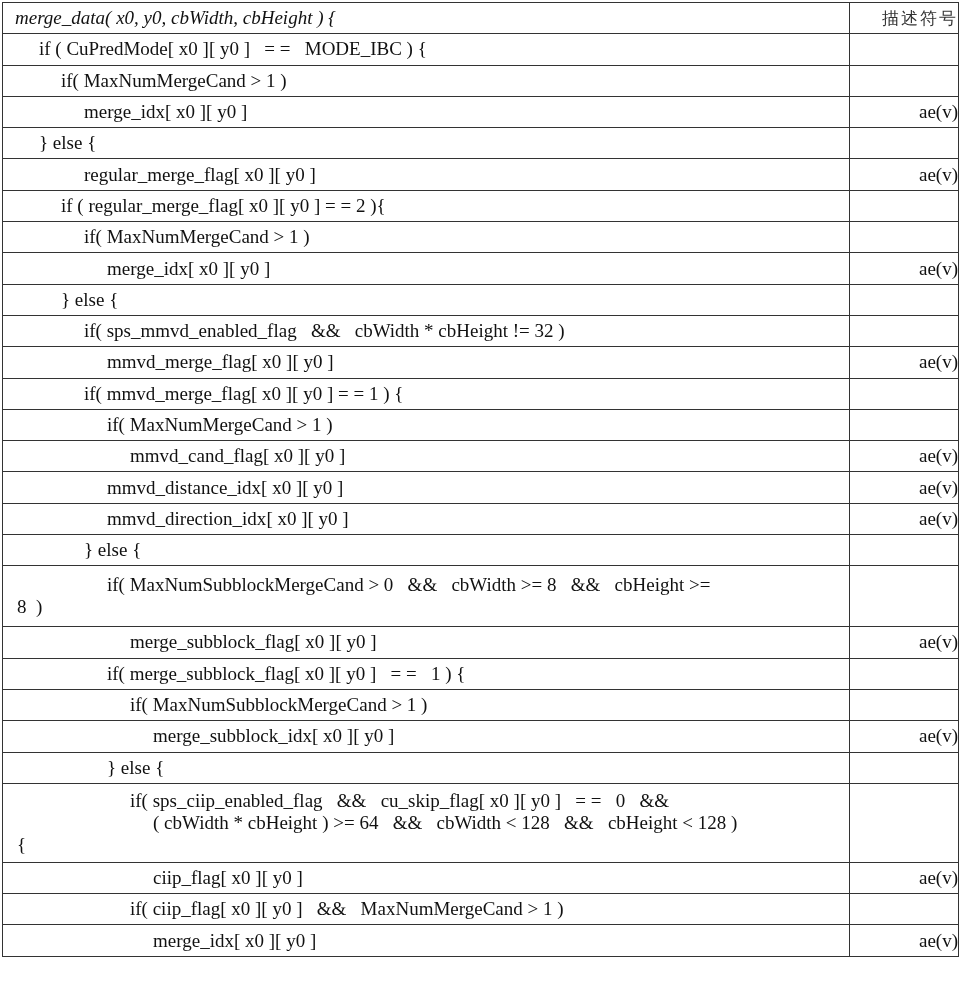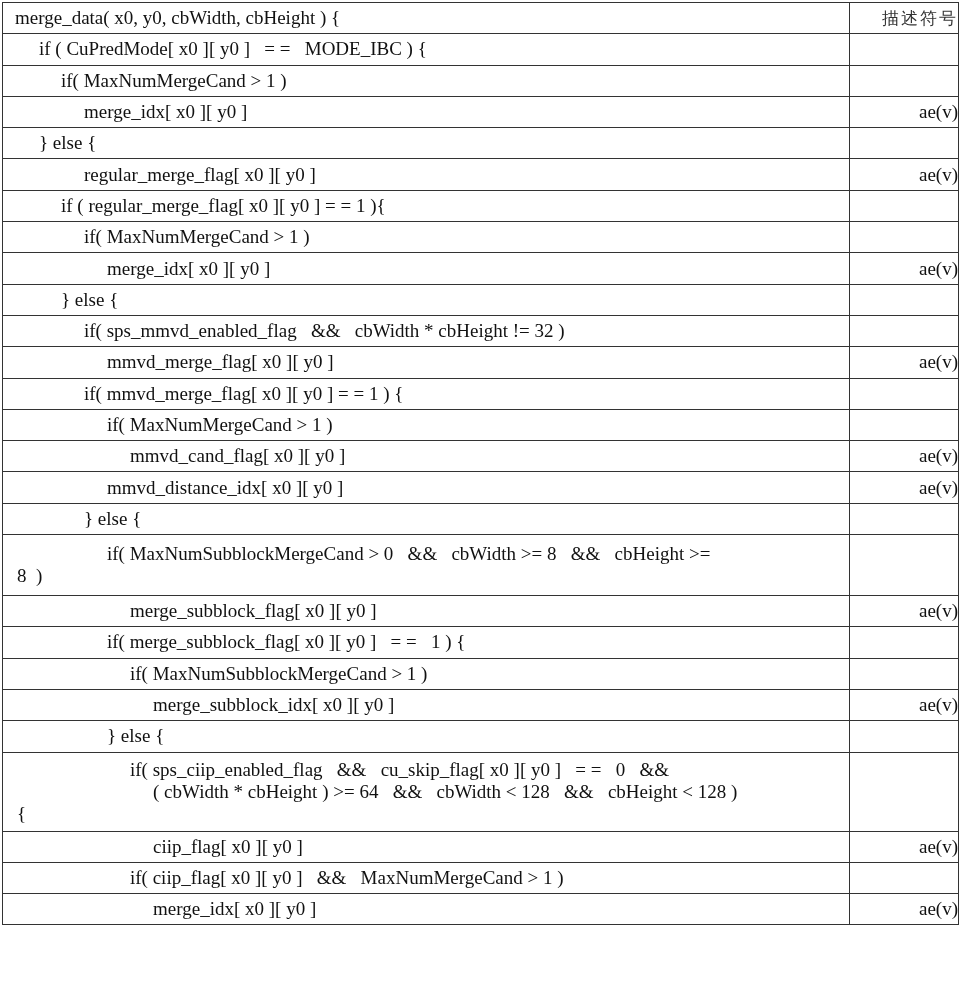--- a/index.html
+++ b/index.html
@@ -4,21 +4,21 @@
 <style>
   html, body { margin:0; padding:0; background:#ffffff; }
   body { width:961px; height:1000px; overflow:hidden; font-family:"Liberation Serif", serif; color:#111; }
   table.syntax { position:absolute; left:2px; top:2px; width:957px; border-collapse:collapse; font-size:19px; }
   table.syntax td { border:1.5px solid #333; padding:0 6px 0 12px; height:30.3px; vertical-align:middle; line-height:22px; }
   table.syntax td.desc { width:108px; text-align:right; padding:0; }
   table.syntax td.desc.head { font-family:"DejaVu Sans", sans-serif; font-size:17px; letter-spacing:2px; color:#333; }
   tr.tall2 td { height:60px; }
   tr.tall3 td { height:78px; }
   b.kw { font-weight:normal; }
-  .l0{padding-left:12px !important;} .l1{padding-left:36px !important;} .l2{padding-left:58px !important;}
+  .l0{padding-left:12px !important;font-style:italic;} .l1{padding-left:36px !important;} .l2{padding-left:58px !important;}
   .l3{padding-left:81px !important;} .l4{padding-left:104px !important;} .l5{padding-left:127px !important;}
   .l6{padding-left:150px !important;}
   .wrapline { display:block; }
   .cont { display:block; text-indent:0; }
 </style>
 </head>
 <body>
 
 <table class="syntax">
   <tbody id="tbody">
@@ -40,21 +40,21 @@
       </tr>
       <tr>
         <td class="l1"><span style="white-space: pre;">} else {</span></td>
         <td class="desc"></td>
       </tr>
       <tr>
         <td class="l3"><b class="kw" style="white-space: pre; text-align: center;">regular_merge_flag</b><span style="white-space: pre;">[ x0 ][ y0 ]</span></td>
         <td class="desc">ae(v)</td>
       </tr>
       <tr>
-        <td class="l2"><span style="white-space: pre;">if ( regular_merge_flag[ x0 ][ y0 ] = = 1 ){</span></td>
+        <td class="l2"><span style="white-space: pre;">if ( regular_merge_flag[ x0 ][ y0 ] = = 2 ){</span></td>
         <td class="desc"></td>
       </tr>
       <tr>
         <td class="l3"><span style="white-space: pre;">if( MaxNumMergeCand &gt; 1 )</span></td>
         <td class="desc"></td>
       </tr>
       <tr>
         <td class="l4"><b class="kw" style="white-space: pre;">merge_idx</b><span style="white-space: pre;">[ x0 ][ y0 ]</span></td>
         <td class="desc">ae(v)</td>
       </tr>
@@ -77,20 +77,24 @@
       <tr>
         <td class="l4"><span style="white-space: pre;">if( MaxNumMergeCand &gt; 1 )</span></td>
         <td class="desc"></td>
       </tr>
       <tr>
         <td class="l5"><b class="kw" style="white-space: pre;">mmvd_cand_flag</b><span style="white-space: pre;">[ x0 ][ y0 ]</span></td>
         <td class="desc">ae(v)</td>
       </tr>
       <tr>
         <td class="l4"><b class="kw" style="white-space: pre;">mmvd_distance_idx</b><span style="white-space: pre;">[ x0 ][ y0 ]</span></td>
+        <td class="desc">ae(v)</td>
+      </tr>
+      <tr>
+        <td class="l4"><b class="kw" style="white-space: pre;">mmvd_direction_idx</b><span style="white-space: pre;">[ x0 ][ y0 ]</span></td>
         <td class="desc">ae(v)</td>
       </tr>
       <tr>
         <td class="l3"><span style="white-space: pre;">} else {</span></td>
         <td class="desc"></td>
       </tr>
       <tr class="tall2">
         <td class="l4"><span style="white-space: pre;">if( MaxNumSubblockMergeCand &gt; 0   &amp;&amp;   cbWidth &gt;= 8   &amp;&amp;   cbHeight &gt;=</span><span class="cont" style="margin-left: -90px; white-space: pre;">8  )</span></td>
         <td class="desc"></td>
       </tr>

